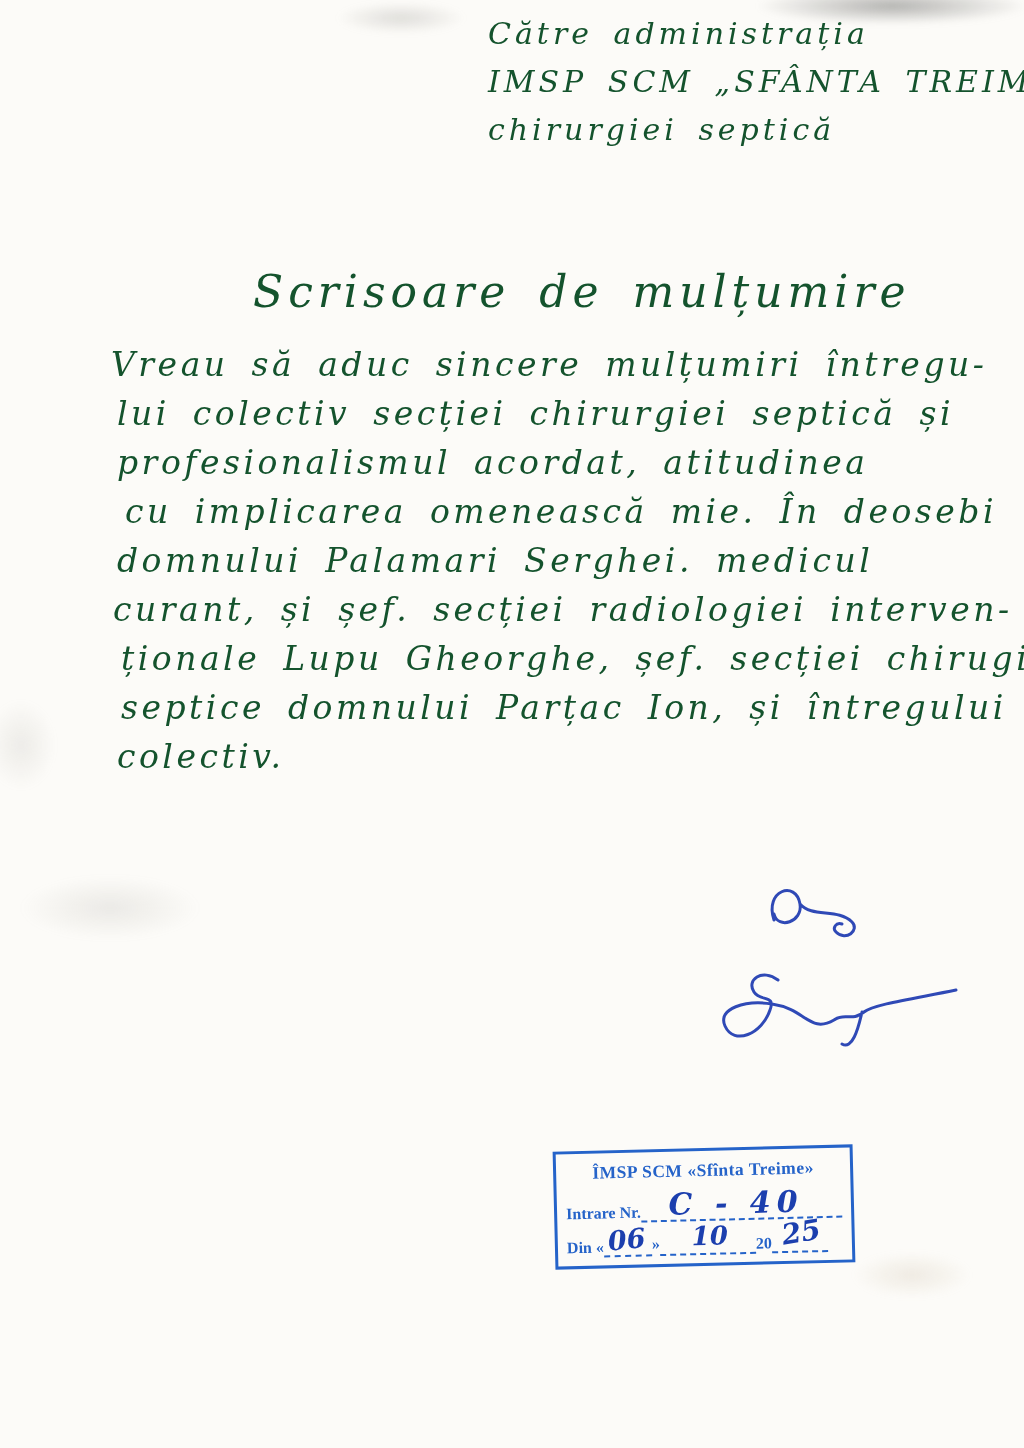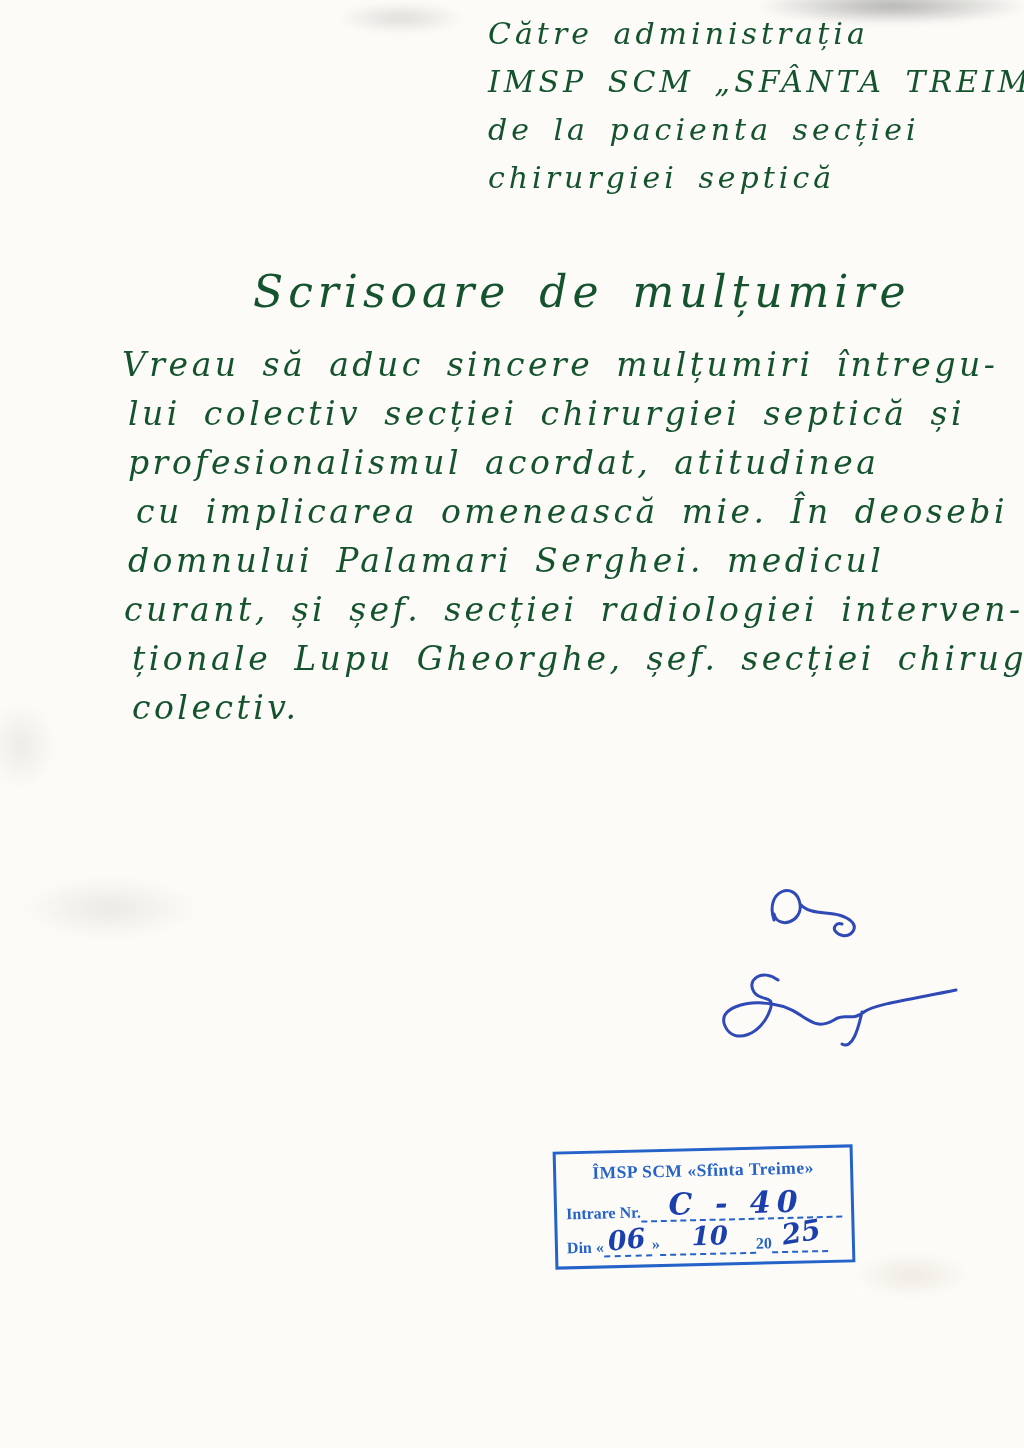--- a/index.html
+++ b/index.html
@@ -37,21 +37,21 @@
     display:inline-block;width:146px;height:27px;
     background:#dbdbdb;vertical-align:-5px;margin:0 12px 0 8px;border-radius:1px;
   }
 
   .title-line{
     position:absolute;left:253px;top:266px;
     font-size:44px;letter-spacing:5px;word-spacing:10px;white-space:nowrap;
   }
 
   .body-block{
-    position:absolute;left:116px;top:340px;width:890px;
+    position:absolute;left:105px;top:340px;width:890px;
     font-size:33px;line-height:49px;letter-spacing:3.5px;word-spacing:9px;
     white-space:nowrap;
   }
   .body-line{height:49px;}
   .body-line:nth-child(1){margin-left:6px;}
   .body-line:nth-child(2){margin-left:12px;}
   .body-line:nth-child(3){margin-left:12px;}
   .body-line:nth-child(4){margin-left:20px;}
   .body-line:nth-child(5){margin-left:12px;}
   .body-line:nth-child(6){margin-left:8px;}
@@ -105,34 +105,34 @@
 
   <div class="smudge tr"></div>
   <div class="smudge tc"></div>
   <div class="smudge lm"></div>
   <div class="smudge le"></div>
   <div class="smudge br"></div>
 
   <div class="header-block ink">
     <div class="header-line">Către administrația</div>
     <div class="header-line">IMSP SCM „SFÂNTA TREIME”</div>
-    <div class="header-line">de la pacienta secției</div>
     <div class="header-line">chirurgiei septică</div>
   </div>
 
   <div class="title-line ink">Scrisoare de mulțumire</div>
 
   <div class="body-block ink">
     <div class="body-line">Vreau să aduc sincere mulțumiri întregu-</div>
     <div class="body-line">lui colectiv secției chirurgiei septică și</div>
     <div class="body-line">profesionalismul acordat, atitudinea</div>
     <div class="body-line">cu implicarea omenească mie. În deosebi</div>
     <div class="body-line">domnului Palamari Serghei. medicul</div>
     <div class="body-line">curant, și șef. secției radiologiei interven-</div>
     <div class="body-line">ționale Lupu Gheorghe, șef. secției chirugiei</div>
+    <div class="body-line">septice domnului Parțac Ion, și întregului</div>
     <div class="body-line">colectiv.</div>
   </div>
 
   <div class="sig initials">
     <svg width="150" height="96" viewBox="0 0 150 96" aria-hidden="true">
       <path d="M 32,48 C 22,18 54,8 58,32 C 61,50 36,58 32,42 M 58,32 C 70,46 96,36 110,50 C 118,58 104,70 94,60 C 90,56 94,50 100,52"></path>
     </svg>
   </div>
 
   <div class="sig main">

